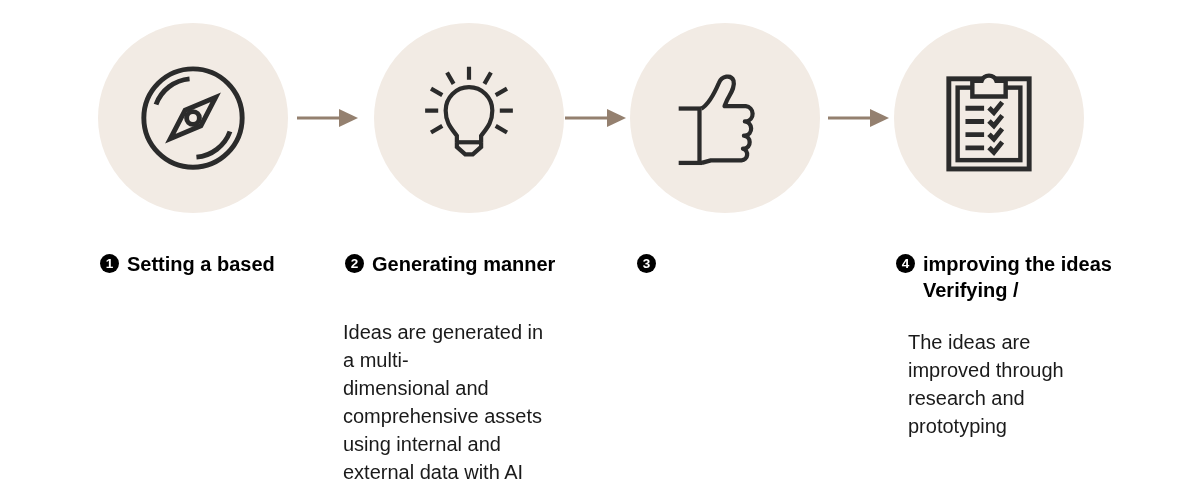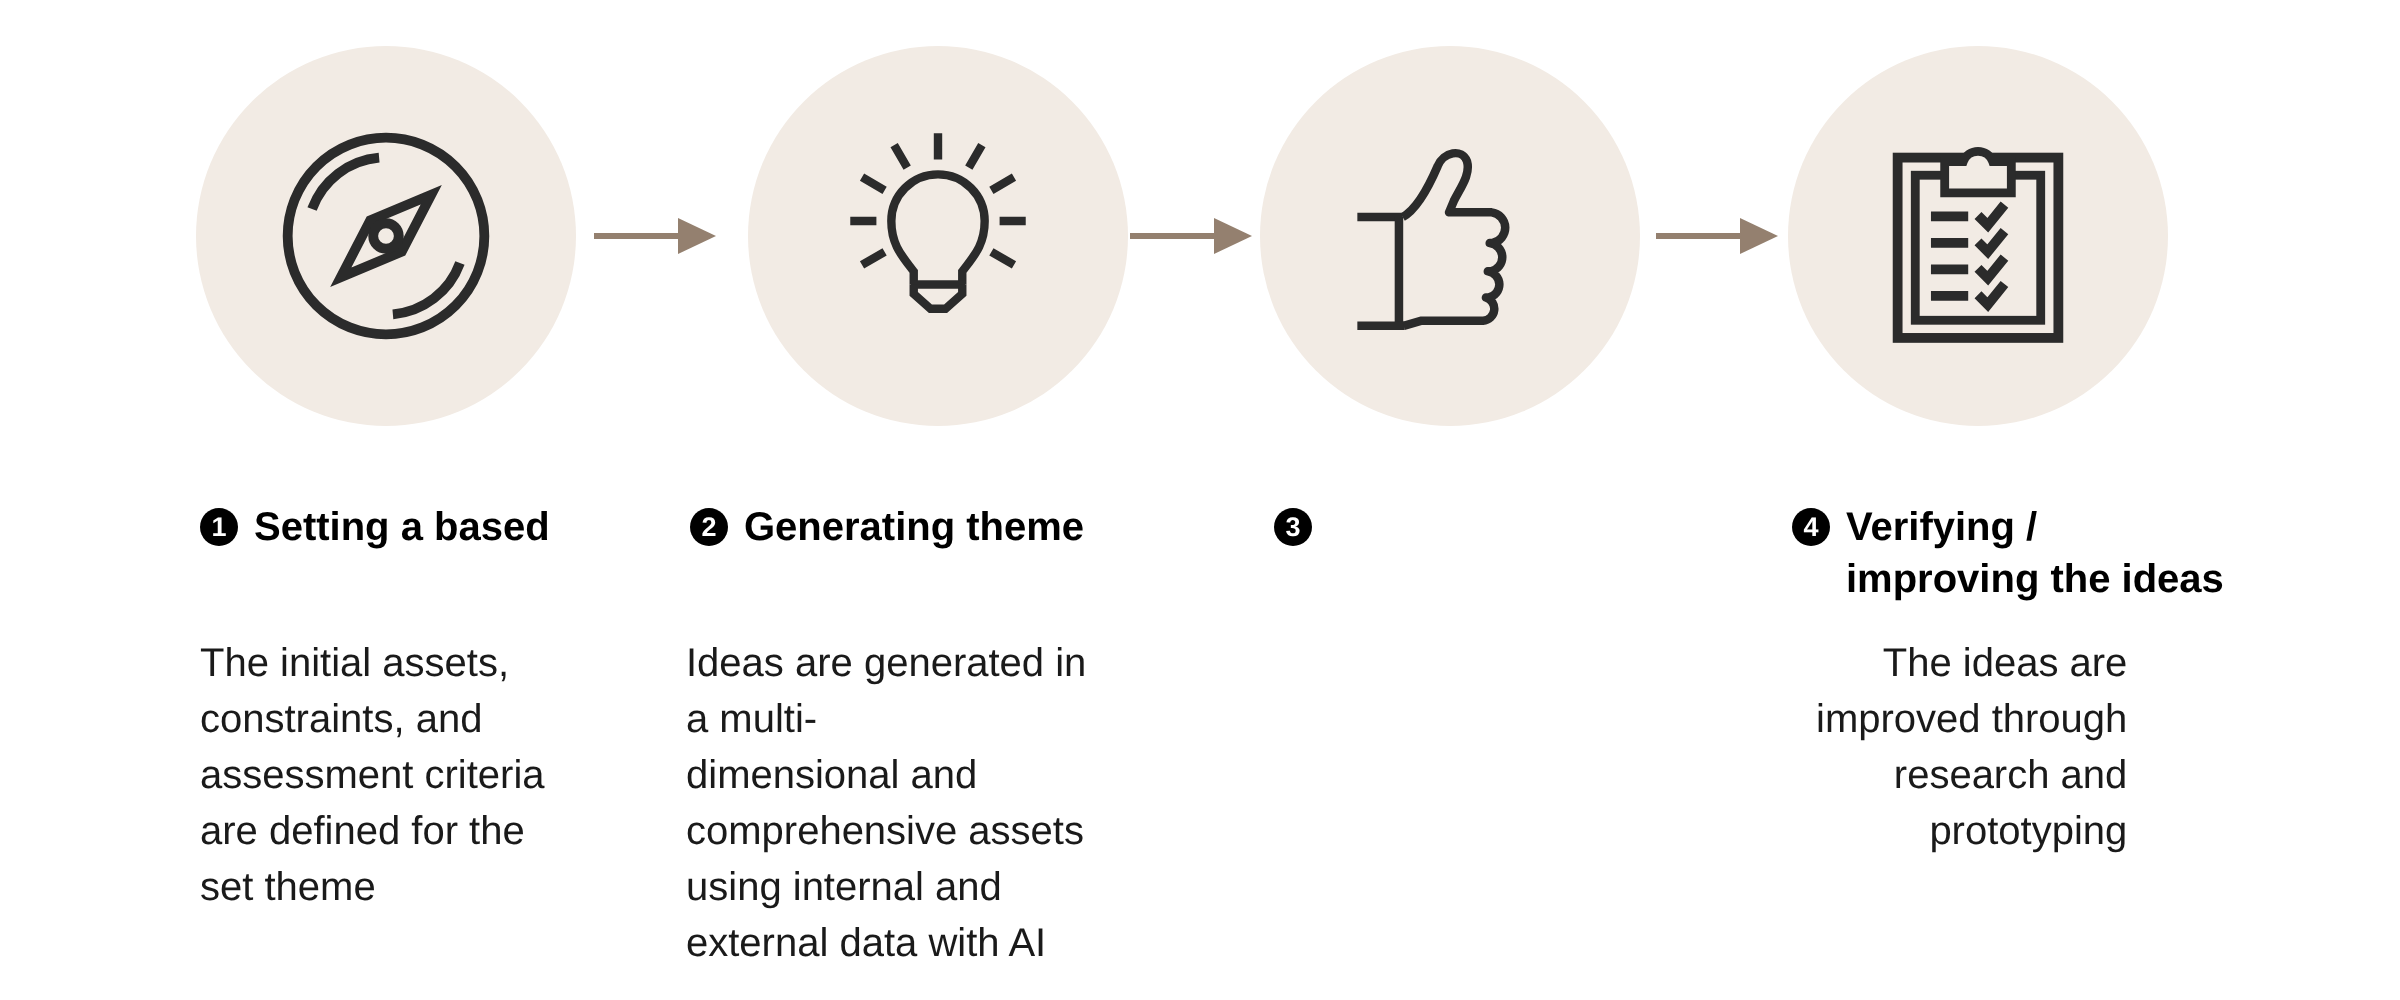--- a/index.html
+++ b/index.html
@@ -92,46 +92,41 @@
     <span class="disc">1</span>
     <span class="title-lines">
       <div>Setting a based</div>
       <div></div>
     </span>
   </div>
 
   <div class="heading" style="left:345px; top:251px;">
     <span class="disc">2</span>
     <span class="title-lines">
-      <div>Generating theme</div>
+      <div>Generating manner</div>
       <div></div>
     </span>
   </div>
 
   <div class="heading" style="left:637px; top:251px;">
     <span class="disc">3</span>
   </div>
 
   <div class="heading" style="left:896px; top:251px;">
     <span class="disc">4</span>
     <span class="title-lines">
+      <div>improving the ideas</div>
       <div>Verifying /</div>
-      <div>improving the ideas</div>
     </span>
   </div>
 
-  <div class="desc" style="left:100px; top:318px;">The initial assets,
-constraints, and
-assessment criteria
-are defined for the
-set theme</div>
   <div class="desc" style="left:343px; top:318px;">Ideas are generated in
 a multi-
 dimensional and
 comprehensive assets
 using internal and
 external data with AI</div>
-  <div class="desc" style="left:908px; top:318px;text-align:right;">The ideas are
+  <div class="desc" style="left:908px; top:328px;">The ideas are
 improved through
 research and
 prototyping</div>
 
 </div>
 
 </body></html>

